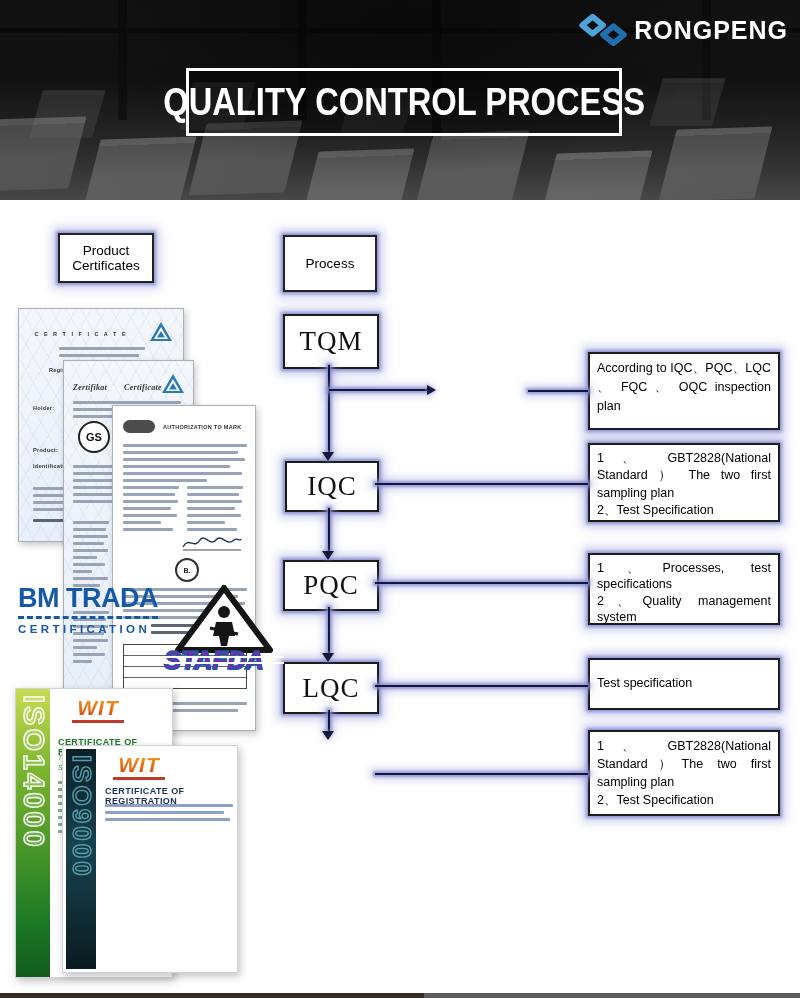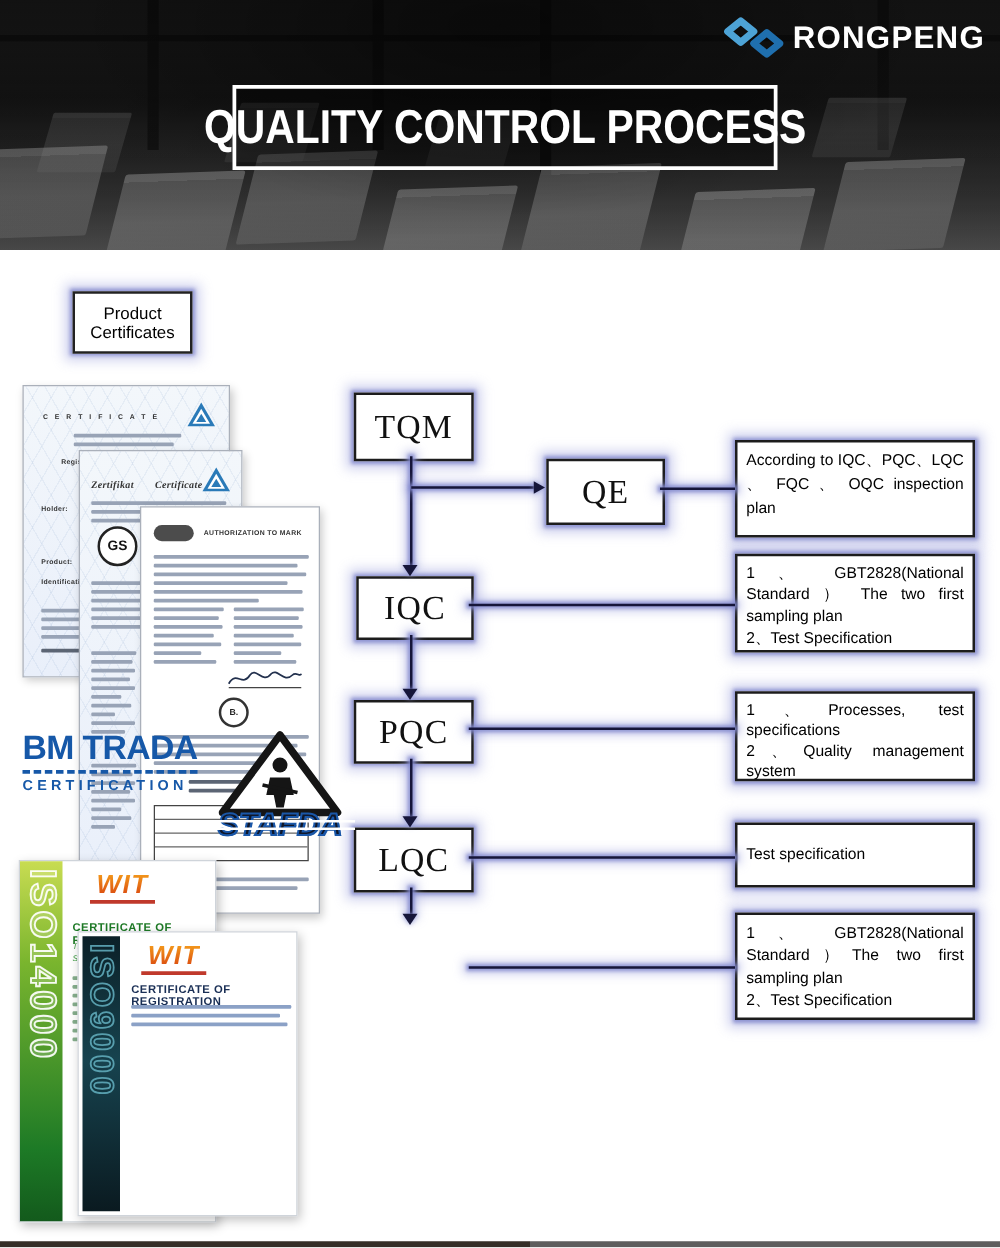--- a/index.html
+++ b/index.html
@@ -70,23 +70,23 @@
   .ethcircle{position:absolute;width:20px;height:20px;border:2px solid #333;border-radius:50%;
              display:flex;align-items:center;justify-content:center;font-size:7px;font-weight:700;color:#222;}
   .ctable{position:absolute;border:1.5px solid #444;}
   .ctable .row{border-bottom:1px solid #666;height:10px;}
   .ctable .row:last-child{border-bottom:none;}
 
   .trada-name{font-weight:800;font-size:27px;color:#1658a8;letter-spacing:-.5px;
               border-bottom:3px dashed #1658a8;padding-bottom:2px;display:inline-block;}
   .trada-sub{font-weight:700;font-size:11.5px;color:#1658a8;letter-spacing:3.4px;margin-top:4px;}
 
-  .stafda-word{position:absolute;left:-6px;top:66px;width:120px;text-align:center;
+  .stafda-word{position:absolute;left:-6px;top:66px;width:120px;text-align:left;
                font-style:italic;font-weight:900;font-size:25px;letter-spacing:0;
-               color:#0f172a;-webkit-text-stroke:1.6px #1a57a8;
+               color:#a21caf;-webkit-text-stroke:1.6px #1a57a8;
                text-shadow:1px 1px 0 #1a57a8;}
   .stripe{position:absolute;height:2px;background:#fff;left:-6px;width:120px;}
 
   .cert{position:absolute;background:#fff;border:1px solid #cfd4da;
         box-shadow:2px 3px 8px rgba(0,0,0,.25);box-sizing:border-box;}
   .banner{position:absolute;top:0;bottom:0;width:34px;display:flex;align-items:flex-start;
           justify-content:center;overflow:hidden;}
   .banner.green{left:0;background:linear-gradient(180deg,#c8dc52,#7ab52e 28%,#1d7a26 80%,#135a1c);}
   .banner.dark{left:3px;top:3px;bottom:3px;width:30px;
                background:linear-gradient(180deg,#0b2027,#17434f 45%,#0a1a20);}
@@ -142,23 +142,23 @@
       <span class="brand-name">RONGPENG</span>
     </div>
 
     <div class="title-box">
       <span class="title-text">QUALITY CONTROL PROCESS</span>
     </div>
   </div>
 
   <div class="hdrbox glow pre" style="left:58px;top:233px;width:92px;height:46px;">Product
 Certificates</div>
+  <div class="hdrbox glow" style="left:283px;top:235px;width:90px;height:53px;">Process</div>
 
   <div class="fbox glow" style="left:283px;top:314px;width:92px;height:51px;">TQM</div>
-  <div class="fbox glow" style="left:437px;top:367px;width:91px;height:49px;">QE</div>
   <div class="fbox glow" style="left:285px;top:461px;width:90px;height:47px;">IQC</div>
   <div class="fbox glow" style="left:283px;top:560px;width:92px;height:47px;">PQC</div>
   <div class="fbox glow" style="left:283px;top:662px;width:92px;height:48px;">LQC</div>
 
   <div class="sbox glow" style="left:588px;top:352px;width:192px;height:78px;line-height:1.5;">According to IQC、PQC、LQC 、 FQC 、 OQC inspection plan</div>
   <div class="sbox glow" style="left:588px;top:443px;width:192px;height:79px;">1 、 GBT2828(National Standard ） The two first sampling plan
 2、Test Specification</div>
   <div class="sbox glow" style="left:588px;top:553px;width:192px;height:72px;line-height:1.3;">1、Processes, test specifications
 2、Quality management system</div>
   <div class="sbox glow" style="left:588px;top:658px;width:192px;height:52px;display:flex;align-items:center;">Test specification</div>

